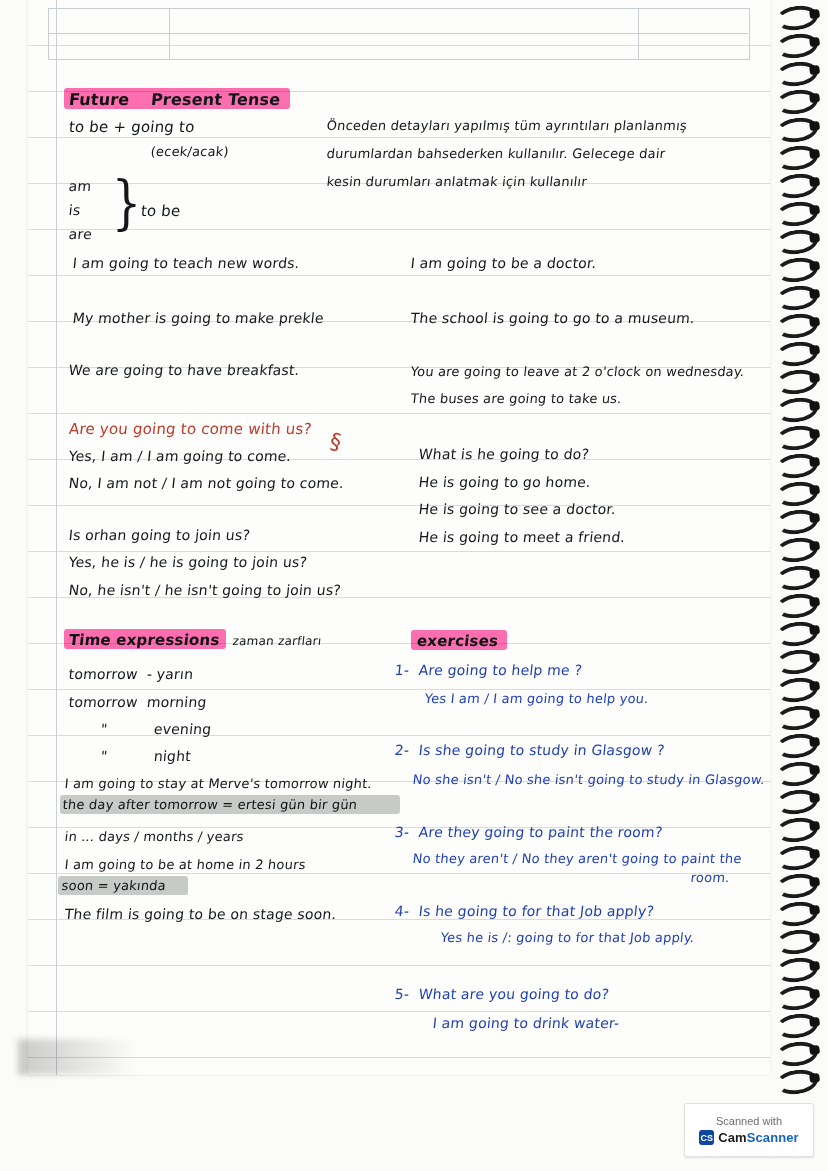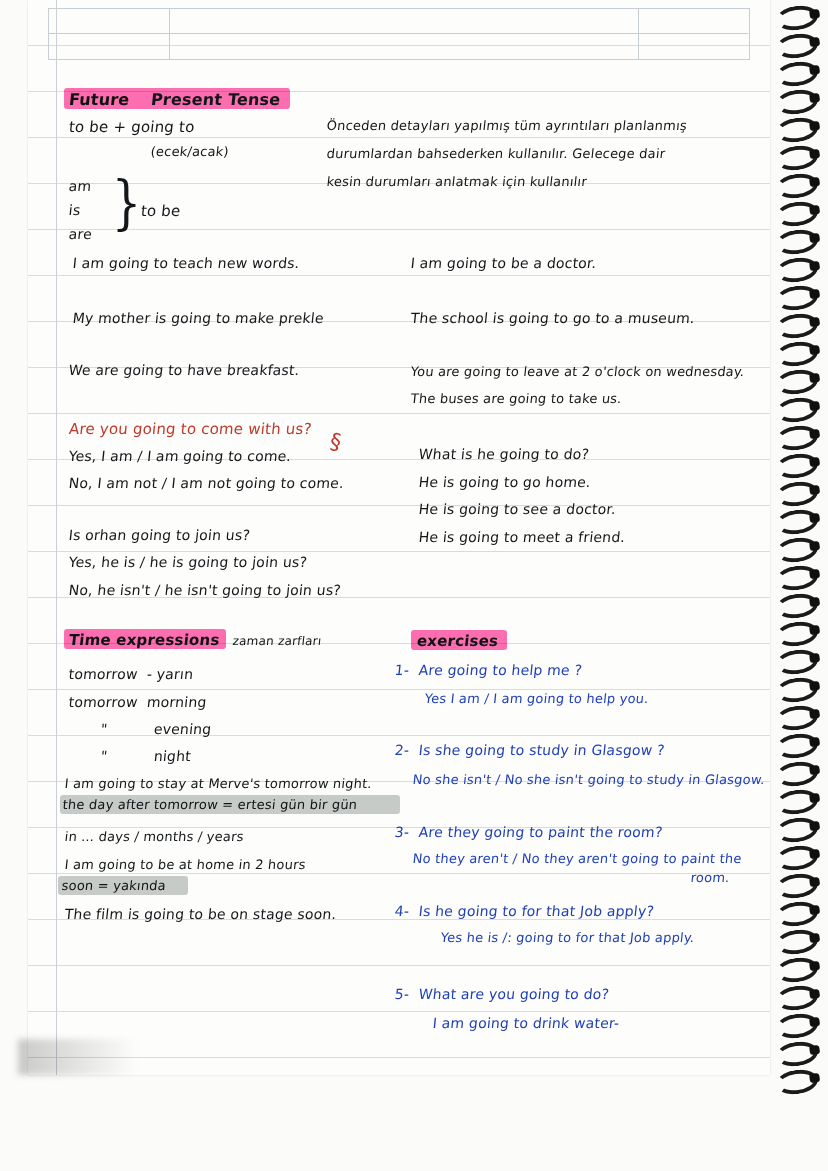--- a/index.html
+++ b/index.html
@@ -279,14 +279,21 @@
   <div class="hw s13 slant ink-blue" style="left:690px;top:870px;">room.</div>
 
   <div class="hw s14 slant ink-blue" style="left:394px;top:903px;">4-</div>
   <div class="hw s14 slant ink-blue" style="left:418px;top:903px;">Is he going to for that Job apply?</div>
   <div class="hw s13 slant ink-blue" style="left:440px;top:930px;">Yes he is /: going to for that Job apply.</div>
 
   <div class="hw s14 slant ink-blue" style="left:394px;top:986px;">5-</div>
   <div class="hw s14 slant ink-blue" style="left:418px;top:986px;">What are you going to do?</div>
   <div class="hw s14 slant ink-blue" style="left:432px;top:1015px;">I am going to drink water-</div>
 
+  <div id="cam">
+    <div class="scanned">Scanned with</div>
+    <div class="brandrow">
+      <span class="cslogo">CS</span>
+      <span class="brand"><span>Cam</span><span class="blue">Scanner</span></span>
+    </div>
+  </div>
 
 </div>
 
 </body></html>

